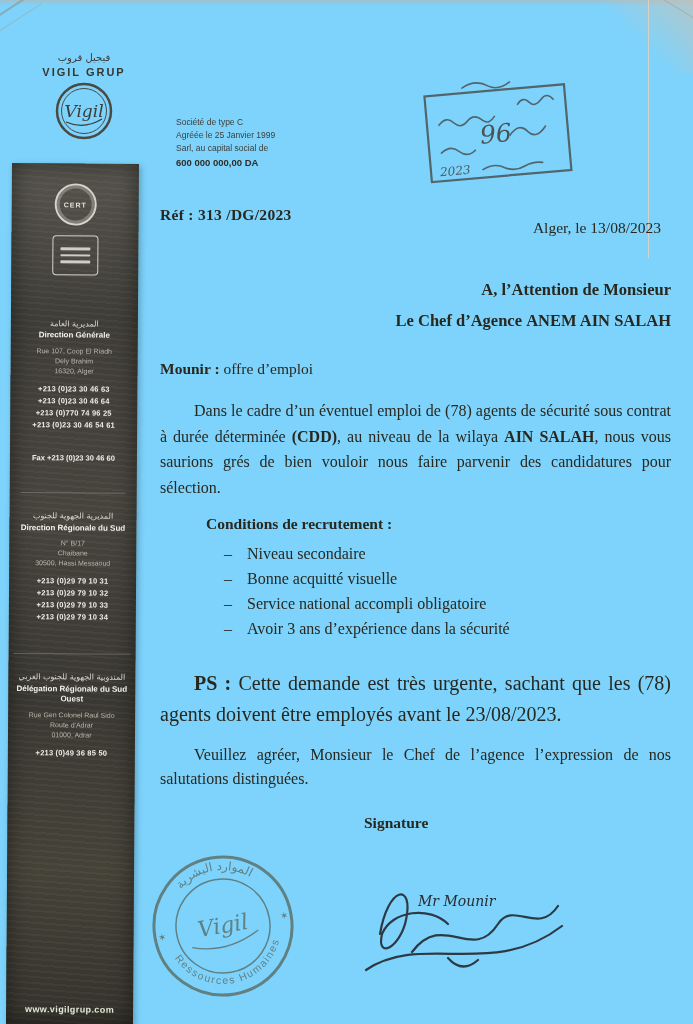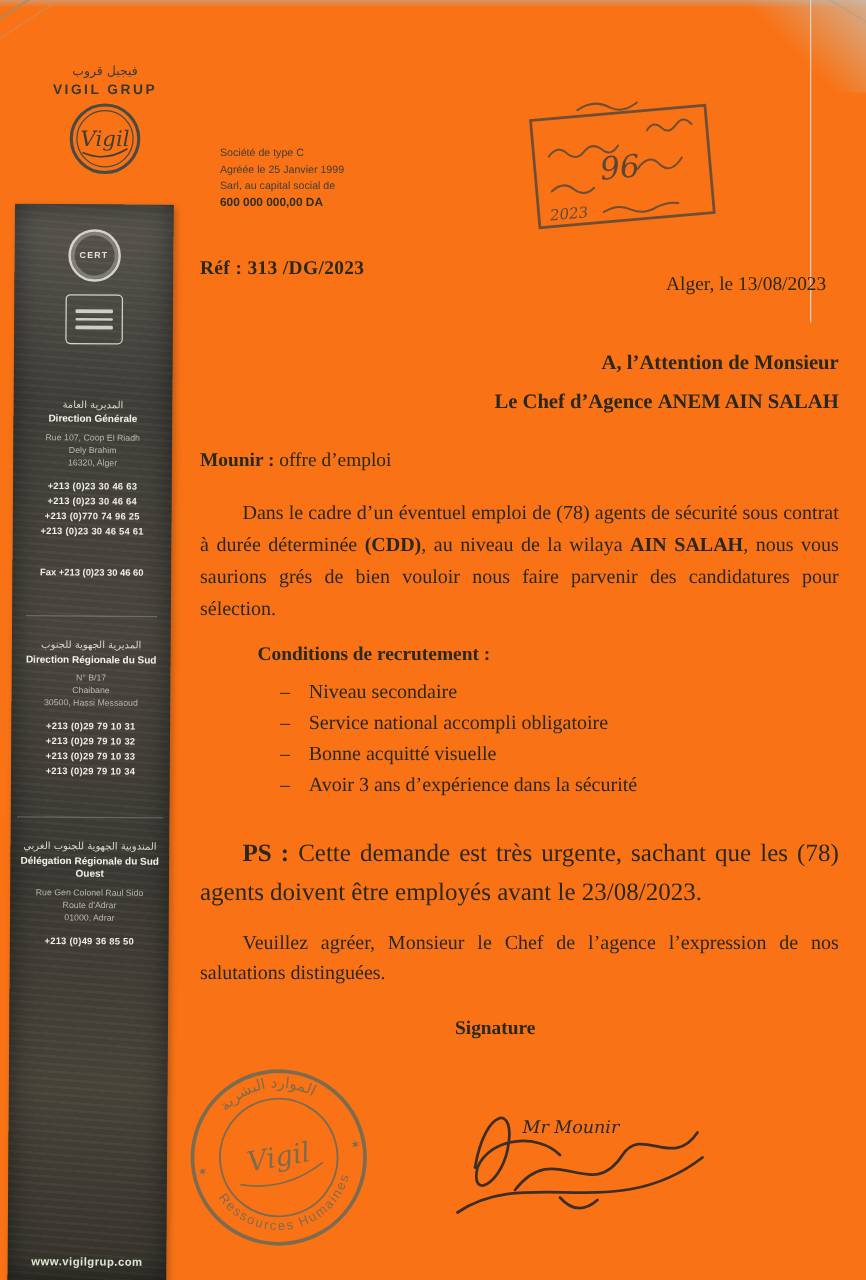--- a/index.html
+++ b/index.html
@@ -1,19 +1,19 @@
 <!DOCTYPE html>
 <html><head>
 <meta charset="utf-8">
 <style>
   * { margin:0; padding:0; box-sizing:border-box; }
   html,body { background:#9a968f; }
   .page{
     position:relative; width:693px; height:1024px; margin:0 auto;
-    background:#f97316; overflow:hidden;
+    background:#7dd3fc; overflow:hidden;
     font-family:"Liberation Serif", serif; color:#29281f;
   }
   
   .top-edge{position:absolute;top:0;left:0;right:0;height:6px;
     background:linear-gradient(#b7b3aa,rgba(0,0,0,0));opacity:.55;}
   .tl-line{position:absolute;left:-10px;top:20px;width:78px;border-top:2px solid #8f8c84;
     transform:rotate(-33deg);transform-origin:left top;opacity:.55;}
   .tl-line2{position:absolute;left:-6px;top:34px;width:56px;border-top:1px solid #a5a198;
     transform:rotate(-33deg);transform-origin:left top;opacity:.5;}
   .tr-shade{position:absolute;right:0;top:0;width:96px;height:74px;
@@ -213,24 +213,24 @@
 
     <p class="body-par"><span>Dans le cadre d’un éventuel emploi de (78) agents de sécurité sous contrat à durée déterminée </span><b>(CDD)</b><span>, au niveau de la wilaya </span><b>AIN SALAH</b><span>, nous vous saurions grés de bien vouloir nous faire parvenir des candidatures pour sélection.</span></p>
 
     <div class="cond-title">Conditions de recrutement :</div>
 
     <ul class="conds">
       <li>
           <span class="cond-text">Niveau secondaire</span>
         </li>
       <li>
+          <span class="cond-text">Bonne acquitté visuelle</span>
+        </li>
+      <li>
           <span class="cond-text">Service national accompli obligatoire</span>
-        </li>
-      <li>
-          <span class="cond-text">Bonne acquitté visuelle</span>
         </li>
       <li>
           <span class="cond-text">Avoir 3 ans d’expérience dans la sécurité</span>
         </li>
     </ul>
 
     <p class="ps"><span class="lbl">PS :</span><span> Cette demande est très urgente, sachant que les (78) agents doivent être employés avant le 23/08/2023.</span></p>
 
     <p class="closing">Veuillez agréer, Monsieur le Chef de l’agence l’expression de nos salutations distinguées.</p>
 

